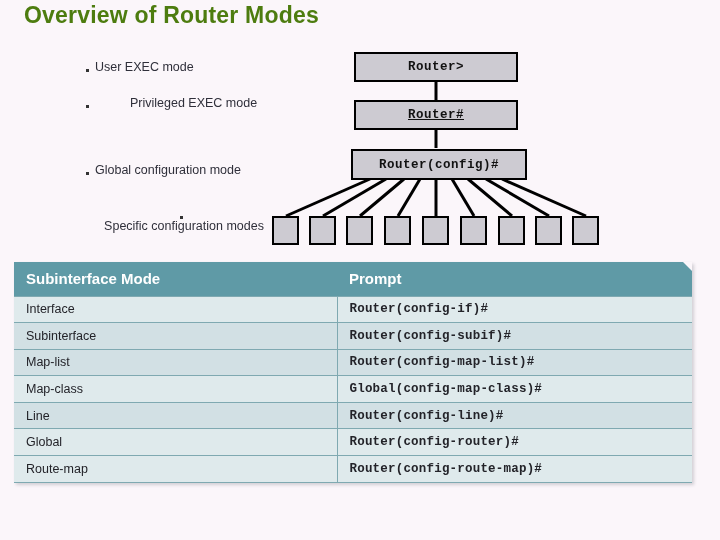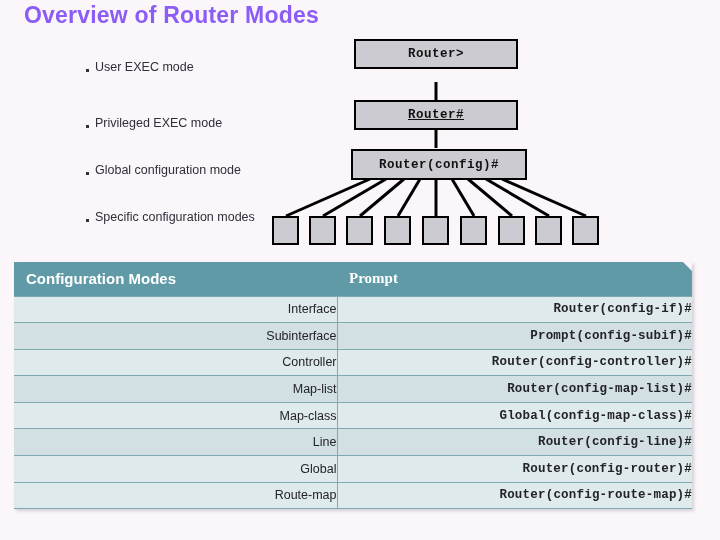--- a/index.html
+++ b/index.html
@@ -15,21 +15,21 @@
     position: relative;
   }
 
   
   .title {
     position: absolute;
     left: 24px;
     top: 2px;
     font-size: 23px;
     font-weight: bold;
-    color: #8b5cf6;
+    color: #4d7c0f;
     letter-spacing: 0.2px;
     white-space: nowrap;
   }
 
   
   .bullets {
     position: absolute;
     left: 86px;
     top: 52px;
     width: 200px;
@@ -44,23 +44,23 @@
   }
   .bullet-mark {
     width: 3px;
     height: 3px;
     background: #333;
     margin-top: 6px;
     margin-right: 6px;
     flex: 0 0 auto;
   }
   .b0 { top: 8px;   left: 0; }
-  .b1 { top: 64px;  left: 0; }
+  .b1 { top: 44px;  left: 0; gap: 35px; }
   .b2 { top: 111px; left: 0; }
-  .b3 { top: 158px; left: 0; width: 180px; }
+  .b3 { top: 158px; left: 8px; width: 180px; flex-direction: column; }
 
   
   .diagram {
     position: absolute;
     left: 0;
     top: 0;
     width: 720px;
     height: 258px;
   }
   .node {
@@ -70,21 +70,21 @@
     box-sizing: border-box;
     font-family: "Liberation Mono", monospace;
     font-size: 12.5px;
     font-weight: bold;
     color: #111;
     display: flex;
     align-items: center;
     justify-content: center;
     letter-spacing: 0.5px;
   }
-  .node-user   { left: 354px; top: 39px;  width: 164px; height: 30px; }
+  .node-user   { left: 354px; top: 52px;  width: 164px; height: 30px; }
   .node-priv   { left: 354px; top: 100px; width: 164px; height: 30px; text-decoration: underline; }
   .node-config { left: 351px; top: 149px; width: 176px; height: 31px; }
 
   .leaf {
     position: absolute;
     top: 216px;
     width: 27px;
     height: 29px;
     background: #cdcbd2;
     border: 2.5px solid #000;
@@ -119,37 +119,35 @@
   .tbl thead th {
     background: #5f9aa6;
     color: #ffffff;
     font-size: 15px;
     font-weight: bold;
     height: 34px;
     border: none;
   }
   .th-corner {
     position: relative;
-    font-family: Liberation Serif, serif;
   }
   .corner-fold {
     position: absolute;
     right: 0;
     top: 0;
     width: 0;
     height: 0;
     border-top: 9px solid #fbf6fa;
     border-left: 9px solid transparent;
   }
   .tbl tbody td {
     height: 26.6px;
     font-size: 12.5px;
     color: #232329;
     border-bottom: 1px solid #7fa9b1;
-    text-align: right;
   }
   .tbl tbody tr:first-child td { border-top: 1px solid #7fa9b1; }
   .tbl tbody tr.odd td  { background: #dfeaec; }
   .tbl tbody tr.even td { background: #d2e0e4; }
   .col-mode  { width: 323px; border-right: 1px solid #7fa9b1; }
   .col-prompt {
     font-family: "Liberation Mono", monospace;
     font-weight: bold;
     font-size: 12px;
     letter-spacing: 0.2px;
@@ -207,39 +205,35 @@
   <div class="leaf" style="left:460px;"></div>
   <div class="leaf" style="left:498px;"></div>
   <div class="leaf" style="left:535px;"></div>
   <div class="leaf" style="left:572px;"></div>
 </div>
 
 <div class="table-wrap">
   <table class="tbl">
     <thead>
       <tr>
-        <th class="col-mode">Configuration Modes</th>
+        <th class="col-mode">Subinterface Mode</th>
         <th class="th-corner">
           <span>Prompt</span>
           <span class="corner-fold"></span>
         </th>
       </tr>
     </thead>
     <tbody>
       <tr class="odd">
         <td class="col-mode">Interface</td>
         <td class="col-prompt">Router(config-if)#</td>
       </tr>
       <tr class="even">
         <td class="col-mode">Subinterface</td>
-        <td class="col-prompt">Prompt(config-subif)#</td>
-      </tr>
-      <tr class="odd">
-        <td class="col-mode">Controller</td>
-        <td class="col-prompt">Router(config-controller)#</td>
+        <td class="col-prompt">Router(config-subif)#</td>
       </tr>
       <tr class="even">
         <td class="col-mode">Map-list</td>
         <td class="col-prompt">Router(config-map-list)#</td>
       </tr>
       <tr class="odd">
         <td class="col-mode">Map-class</td>
         <td class="col-prompt">Global(config-map-class)#</td>
       </tr>
       <tr class="even">

